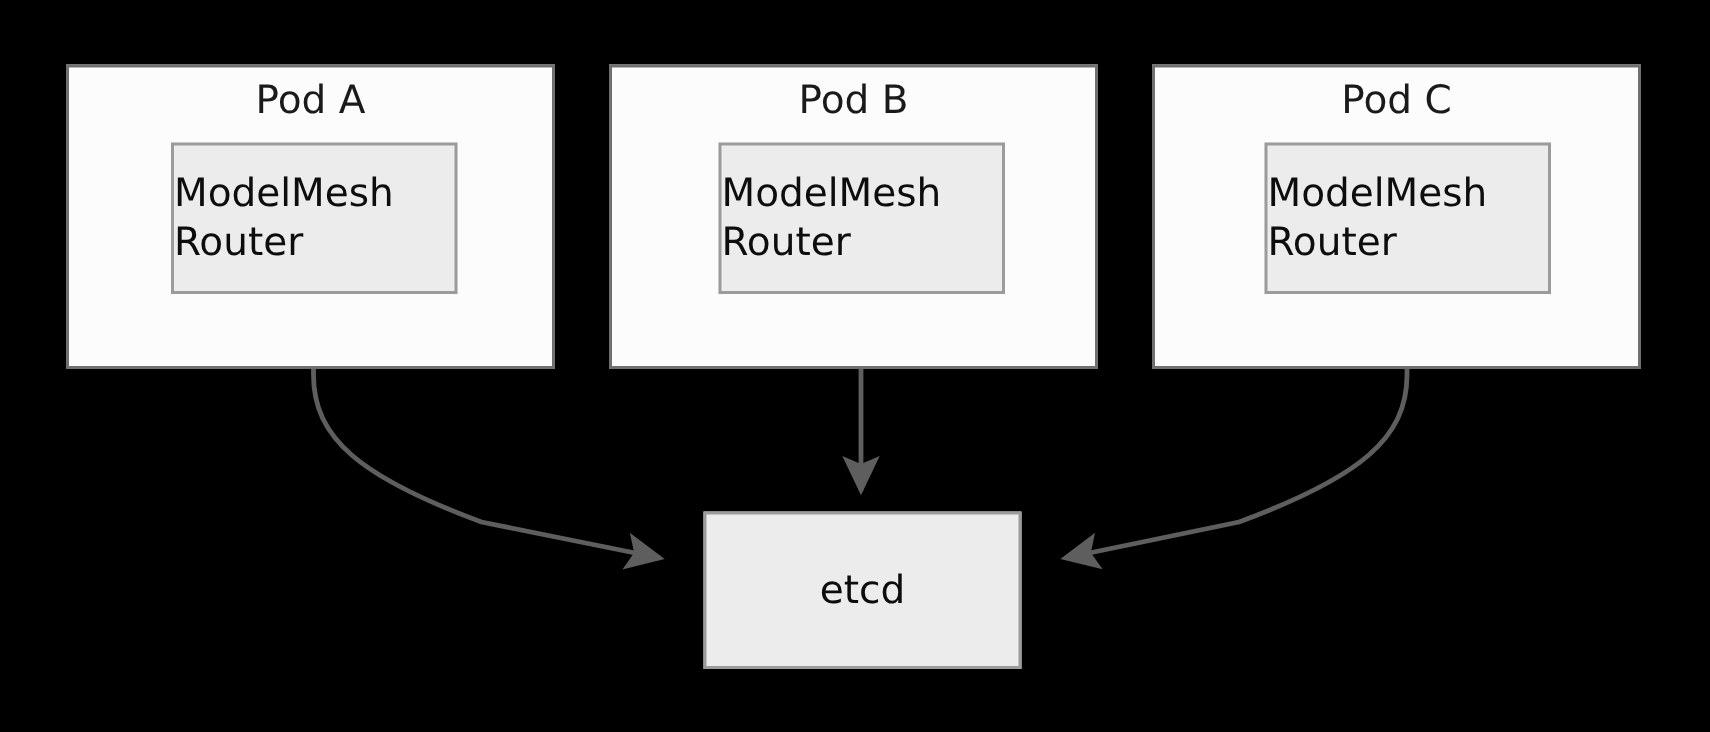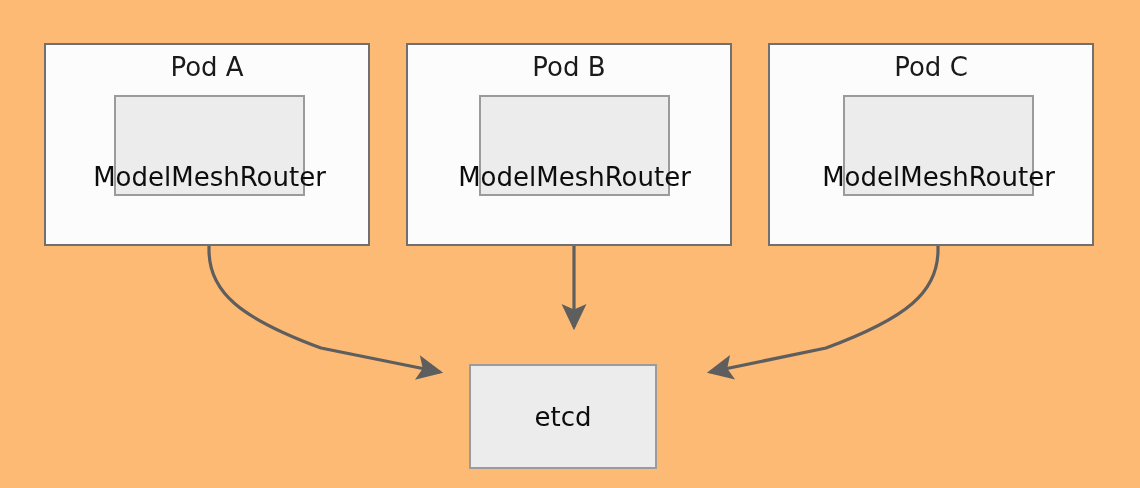--- a/index.html
+++ b/index.html
@@ -11,21 +11,21 @@
   body {
     font-family: "DejaVu Sans", sans-serif;
     width: 1140px;
     height: 488px;
     overflow: hidden;
   }
   #diagram-canvas {
     position: relative;
     width: 1140px;
     height: 488px;
-    background: #fdba74;
+    background: #000000;
   }
   svg.edge-layer {
     position: absolute;
     left: 0;
     top: 0;
     width: 1140px;
     height: 488px;
     pointer-events: none;
   }
   .pod-box {
@@ -44,22 +44,22 @@
     line-height: 32px;
     color: #1a1a1a;
     white-space: nowrap;
   }
   .router-box {
     position: absolute;
     box-sizing: border-box;
     background: #ececec;
     border: 2px solid #9b9b9b;
     display: flex;
-    flex-direction: row;
-    align-items: flex-end;
+    flex-direction: column;
+    align-items: flex-start;
     justify-content: center;
   }
   .router-line {
     font-size: 26px;
     line-height: 33px;
     color: #0d0d0d;
     white-space: nowrap;
   }
   .etcd-box {
     position: absolute;
@@ -114,17 +114,17 @@
   </div>
 
   <div class="pod-box" style="left:768px; top:43px; width:326px; height:203px;">
     <div class="pod-title">Pod C</div>
   </div>
   <div class="router-box" style="left:843px; top:95px; width:191px; height:101px;">
     <span class="router-line">ModelMesh</span>
     <span class="router-line">Router</span>
   </div>
 
-  <div class="etcd-box" style="left:469px; top:364px; width:188px; height:105px;">
+  <div class="etcd-box" style="left:469px; top:341px; width:212px; height:105px;">
     <span class="etcd-line">etcd</span>
   </div>
 
 </div>
 
 </body></html>

